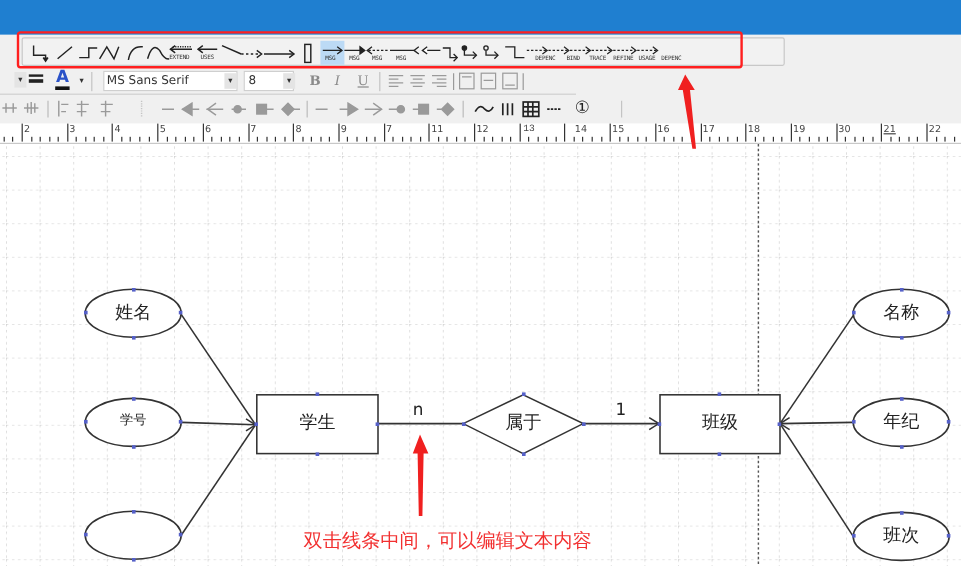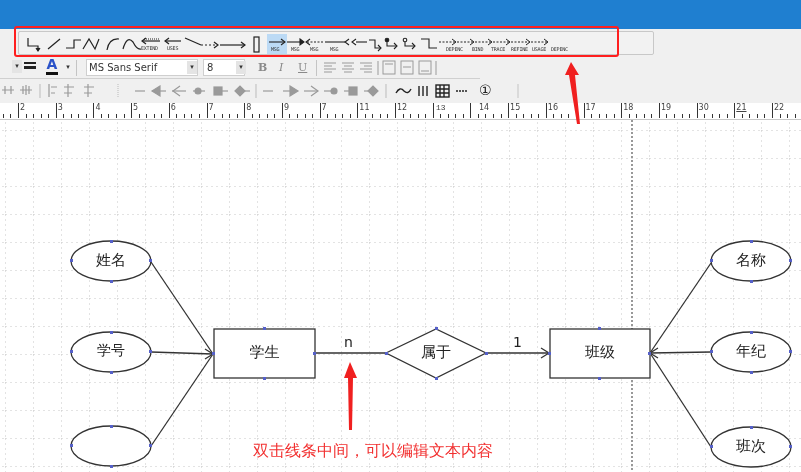--- a/index.html
+++ b/index.html
@@ -513,21 +513,21 @@
           <rect x="548" y="232" width="3" height="3"></rect>
           <rect x="648" y="232" width="3" height="3"></rect>
         <rect x="435" y="207" width="3" height="3"></rect>
           <rect x="435" y="257" width="3" height="3"></rect>
           <rect x="385" y="232" width="3" height="3"></rect>
           <rect x="485" y="232" width="3" height="3"></rect>
       </g>
     </svg>
 
     <div style="position:absolute;left:71px;top:131px;width:80px;text-align:center;font-size:15px;color:#222">姓名</div>
-    <div style="position:absolute;left:71px;top:222px;width:80px;text-align:center;font-size:14px;color:#222">学号</div>
+    <div style="position:absolute;left:71px;top:222px;width:80px;text-align:center;font-size:11px;color:#222">学号</div>
     <div style="position:absolute;left:711px;top:131px;width:80px;text-align:center;font-size:15px;color:#222">名称</div>
     <div style="position:absolute;left:711px;top:222px;width:80px;text-align:center;font-size:15px;color:#222">年纪</div>
     <div style="position:absolute;left:214px;top:223px;width:101px;text-align:center;font-size:15px;color:#222">学生</div>
     <div style="position:absolute;left:711px;top:317px;width:80px;text-align:center;font-size:15px;color:#222">班次</div>
     <div style="position:absolute;left:550px;top:223px;width:100px;text-align:center;font-size:15px;color:#222">班级</div>
     <div style="position:absolute;left:396px;top:223px;width:80px;text-align:center;font-size:15px;color:#222">属于</div>
     <div style="position:absolute;left:344px;top:214px;font-size:14px;color:#222">n</div>
     <div style="position:absolute;left:513px;top:214px;font-size:14px;color:#222">1</div>
   </div>
 

